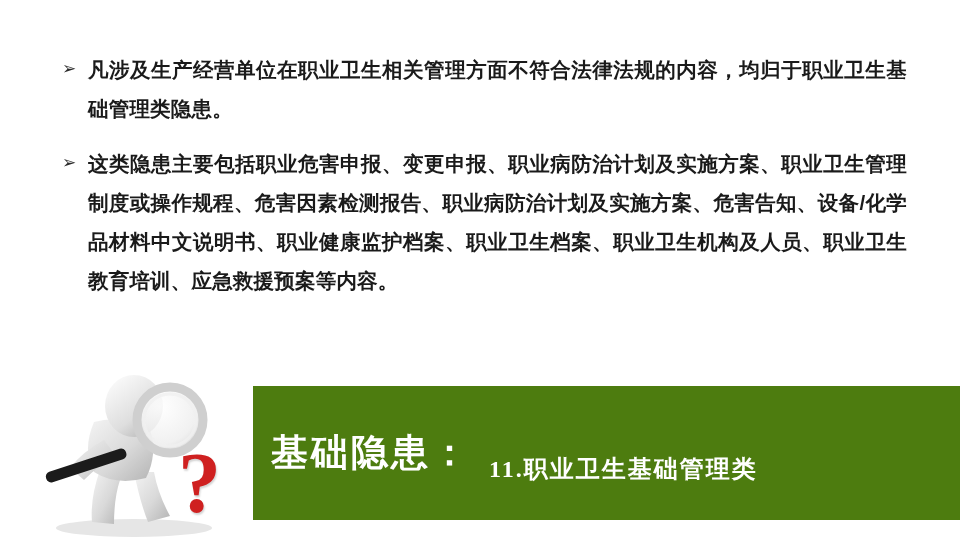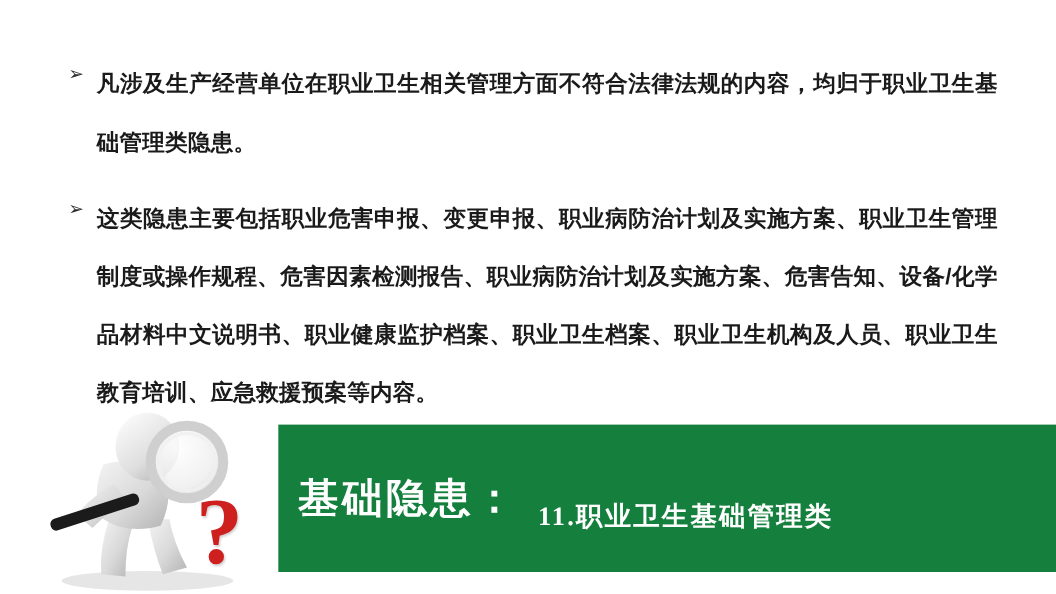--- a/index.html
+++ b/index.html
@@ -38,36 +38,36 @@
     width: 26px;
     font-size: 17px;
     line-height: 36px;
     color: #2b2b2b;
     text-align: left;
     font-family: "DejaVu Sans", sans-serif;
   }
   .bullet-text {
     flex: 1 1 auto;
     font-size: 20.5px;
-    line-height: 53px;
+    line-height: 39px;
     color: #1a1a1a;
     font-weight: bold;
     letter-spacing: 0.2px;
     text-align: justify;
     font-family: "Liberation Sans", "DejaVu Sans", sans-serif;
   }
 
   
   .banner {
     position: absolute;
     left: 253px;
     top: 386px;
     width: 707px;
     height: 134px;
-    background: #15803d;
+    background: #4d7c0f;
     display: flex;
     align-items: center;
     padding-left: 18px;
     box-sizing: border-box;
   }
   .banner-title {
     color: #ffffff;
     font-size: 37px;
     font-weight: bold;
     letter-spacing: 3px;

